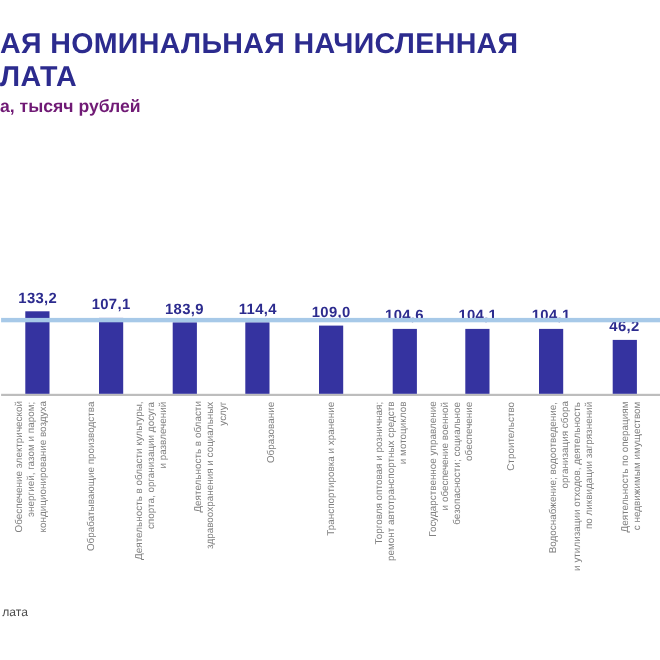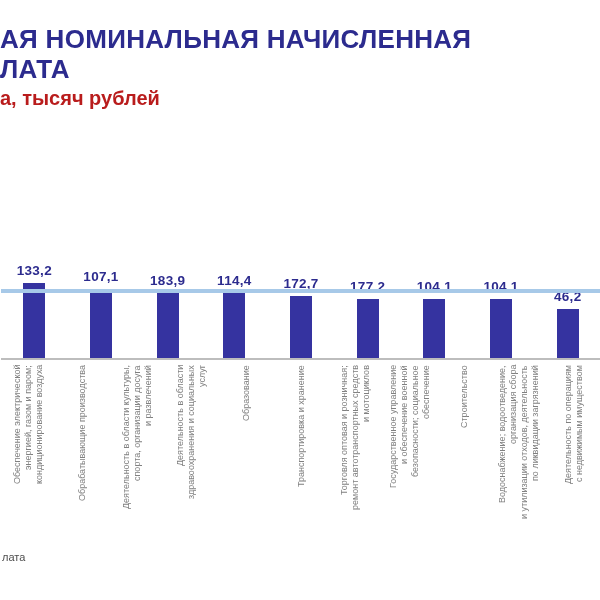--- a/index.html
+++ b/index.html
@@ -9,21 +9,21 @@
   }
   .page{position:absolute;inset:0;background:#fff;}
 
   
   .title-block{position:absolute;left:0;top:24px;width:484px;}
   .title-line{
     font-weight:bold;font-size:26px;line-height:30px;
     color:#2C2B8E;letter-spacing:.3px;white-space:nowrap;
   }
   .subtitle{
-    font-weight:bold;font-size:20px;line-height:20px;color:#b91c1c;
+    font-weight:bold;font-size:16px;line-height:20px;color:#701a75;
     margin-top:4px;white-space:nowrap;
   }
 
   
   .chart{position:absolute;left:1px;top:256px;width:600px;}
   .bars-area{
     position:relative;width:600px;height:102px;
     border-bottom:2px solid #BDBDBD;
   }
   .bars-row{
@@ -89,25 +89,25 @@
           </div>
           <div class="bar-col">
             <div class="value-label">183,9</div>
             <div class="bar" style="height: 65px; background: rgb(53, 51, 160);"></div>
           </div>
           <div class="bar-col">
             <div class="value-label">114,4</div>
             <div class="bar" style="height: 65px; background: rgb(53, 51, 160);"></div>
           </div>
           <div class="bar-col">
-            <div class="value-label">172,7</div>
+            <div class="value-label">109,0</div>
             <div class="bar" style="height: 62px; background: rgb(53, 51, 160);"></div>
           </div>
           <div class="bar-col">
-            <div class="value-label">177,2</div>
+            <div class="value-label">104,6</div>
             <div class="bar" style="height: 59px; background: rgb(53, 51, 160);"></div>
           </div>
           <div class="bar-col">
             <div class="value-label">104,1</div>
             <div class="bar" style="height: 59px; background: rgb(53, 51, 160);"></div>
           </div>
           <div class="bar-col">
             <div class="value-label">104,1</div>
             <div class="bar" style="height: 59px; background: rgb(53, 51, 160);"></div>
           </div>

